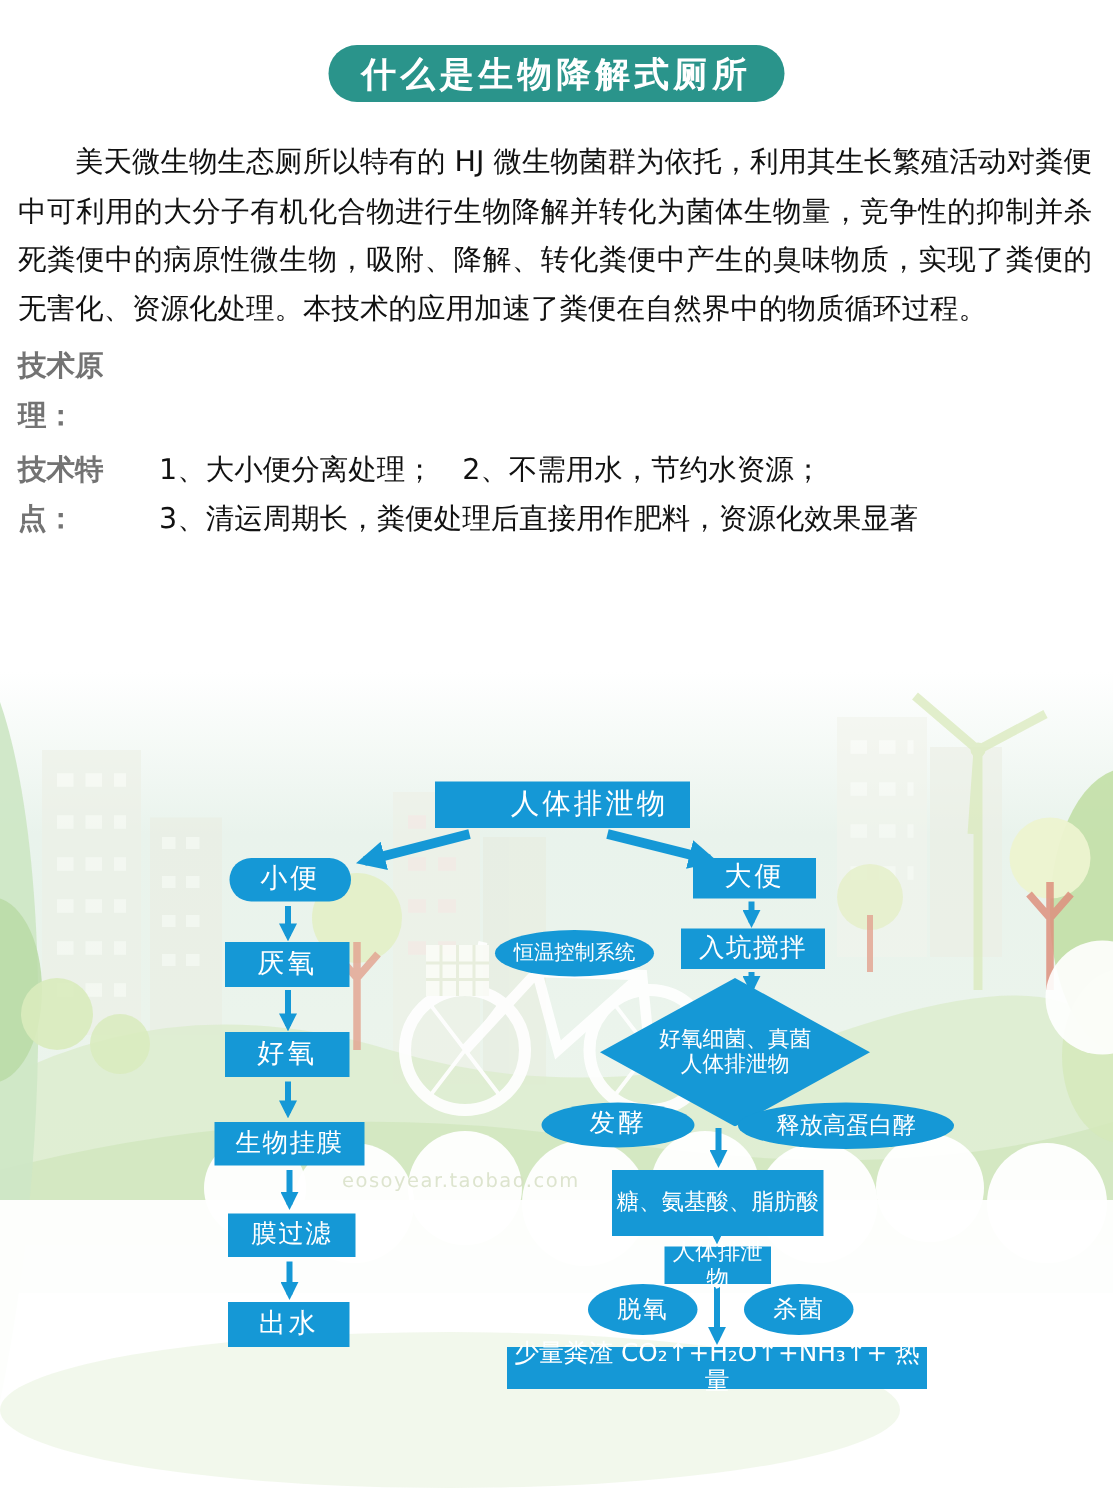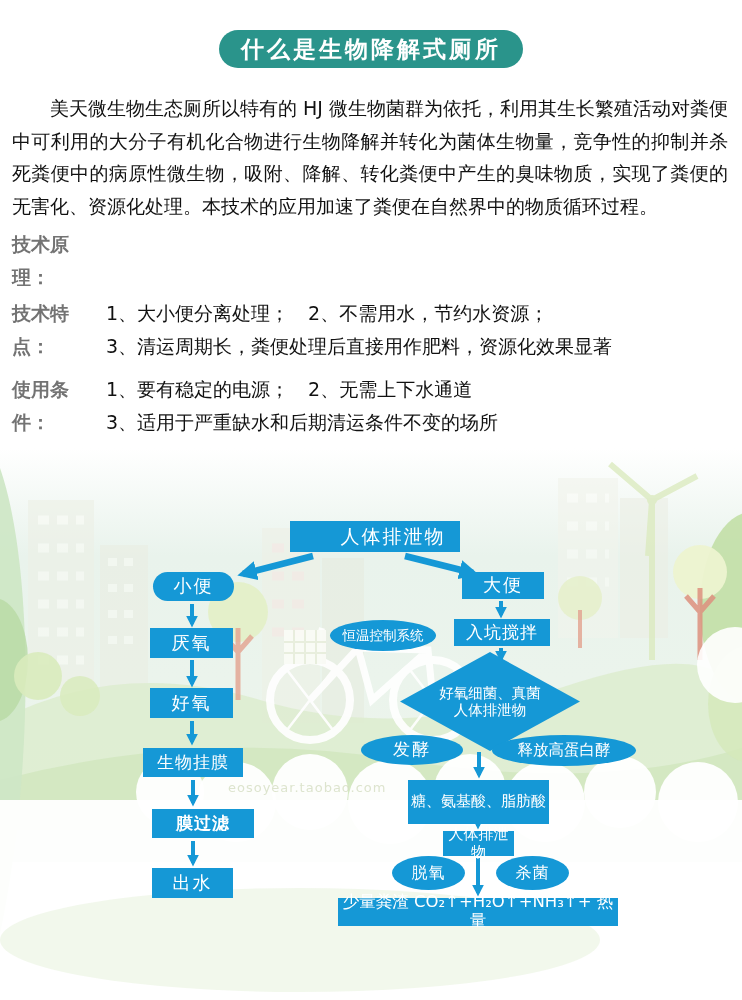--- a/index.html
+++ b/index.html
@@ -141,45 +141,38 @@
     </div>
 
     <div class="section sec-features">
       <div class="label">技术特点：</div>
       <div class="content">
         <p>1、大小便分离处理；　2、不需用水，节约水资源；</p>
         <p>3、清运周期长，粪便处理后直接用作肥料，资源化效果显著</p>
       </div>
     </div>
 
-    <div class="section sec-conditions">
-      <div class="label">使用条件：</div>
-      <div class="content">
-        <p>1、要有稳定的电源；　2、无需上下水通道</p>
-        <p>3、适用于严重缺水和后期清运条件不变的场所</p>
-      </div>
-    </div>
   </div>
 
   <div class="node" style="left:290px;top:521px;width:134px;height:31px;font-size:19px;letter-spacing:2px;padding-left:36px;">人体排泄物</div>
   <div class="node pill" style="left:153px;top:572px;width:81px;height:29px;font-size:18px;letter-spacing:2px;">小便</div>
   <div class="node" style="left:462px;top:572px;width:82px;height:27px;font-size:18px;letter-spacing:2px;">大便</div>
   <div class="node" style="left:150px;top:628px;width:83px;height:30px;font-size:18px;letter-spacing:2px;">厌氧</div>
   <div class="node ellipse" style="left:330px;top:620px;width:106px;height:31px;font-size:13.5px;">恒温控制系统</div>
   <div class="node" style="left:454px;top:619px;width:96px;height:27px;font-size:17px;letter-spacing:1px;">入坑搅拌</div>
   <div class="node" style="left:150px;top:688px;width:83px;height:30px;font-size:18px;letter-spacing:2px;">好氧</div>
   <div class="node diamond" style="left:400px;top:652px;width:180px;height:99px;font-size:14.5px;">
     <span>好氧细菌、真菌</span>
     <span>人体排泄物</span>
   </div>
   <div class="node" style="left:143px;top:748px;width:100px;height:29px;font-size:17px;letter-spacing:1px;">生物挂膜</div>
   <div class="node ellipse" style="left:361px;top:735px;width:102px;height:30px;font-size:17px;letter-spacing:2px;">发酵</div>
   <div class="node ellipse" style="left:492px;top:735px;width:144px;height:31px;font-size:15.5px;">释放高蛋白酵</div>
   <div class="node" style="left:408px;top:780px;width:141px;height:44px;font-size:15px;">糖、氨基酸、脂肪酸</div>
-  <div class="node" style="left:152px;top:809px;width:102px;height:29px;font-size:17px;letter-spacing:1px;font-weight:bold;">膜过滤</div>
+  <div class="node" style="left:152px;top:809px;width:85px;height:29px;font-size:17px;letter-spacing:1px;">膜过滤</div>
   <div class="node" style="left:443px;top:831px;width:71px;height:25px;font-size:15px;">人体排泄物</div>
   <div class="node ellipse" style="left:392px;top:856px;width:73px;height:34px;font-size:16px;letter-spacing:1px;">脱氧</div>
   <div class="node ellipse" style="left:496px;top:856px;width:73px;height:34px;font-size:16px;letter-spacing:1px;">杀菌</div>
   <div class="node" style="left:152px;top:868px;width:81px;height:30px;font-size:18px;letter-spacing:2px;">出水</div>
   <div class="node" style="left:338px;top:898px;width:280px;height:28px;font-size:16.5px;">少量粪渣 CO₂↑+H₂O↑+NH₃↑+ 热量</div>
 
   <div class="watermark" style="left:228px;top:780px;">eosoyear.taobao.com</div>
 </div>
 
 </body></html>

